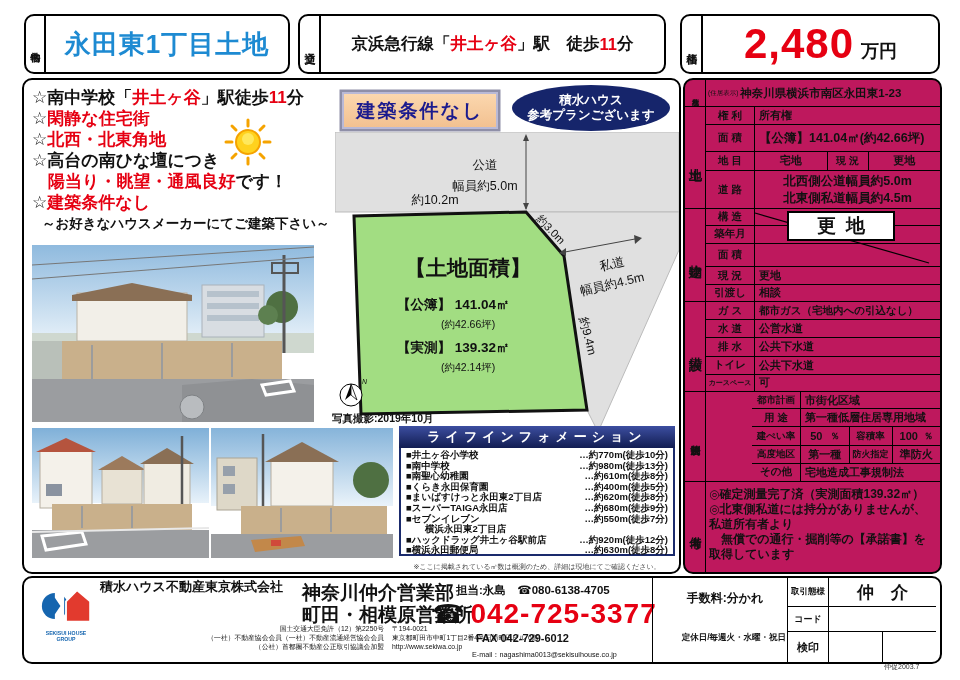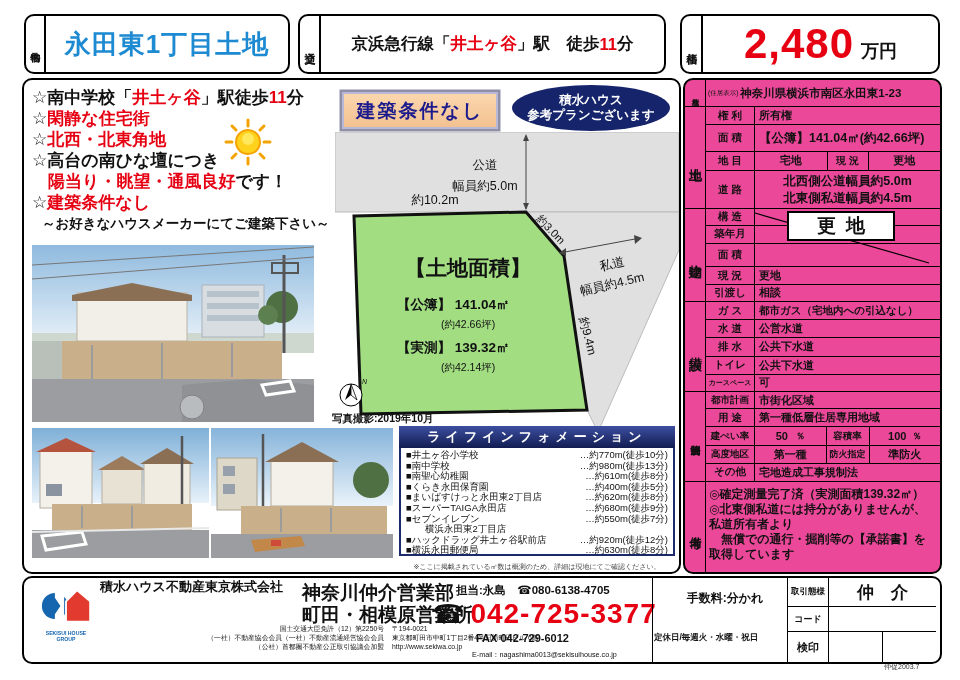--- a/index.html
+++ b/index.html
@@ -19,24 +19,24 @@
           border:2px solid #b9b9d6;box-shadow:0 0 0 2.5px #8f8fa8;display:flex;align-items:center;justify-content:center;
           color:#1b1b8e;font-weight:bold;font-size:19px;letter-spacing:2px;}
   #oval-badge{position:absolute;left:488px;top:5px;width:158px;height:46px;background:#16256b;border-radius:50%;
           display:flex;flex-direction:column;align-items:center;justify-content:center;color:#fff;font-weight:bold;
           font-size:12.5px;line-height:15px;}
   
   #lifeinfo{position:absolute;left:375px;top:346px;width:276px;height:134px;}
   #lifeinfo .li-head{height:22px;background:linear-gradient(#3c4ea0,#121d52);color:#fff;display:flex;align-items:center;
           justify-content:center;font-weight:bold;font-size:13px;letter-spacing:5px;}
   #lifeinfo .li-body{border:2px solid #1a2a6c;border-top:none;background:#fff;height:108px;padding:2px 5px 0 5px;box-sizing:border-box;}
-  .li-row{display:flex;justify-content:space-between;font-size:9.5px;font-weight:normal;line-height:10.6px;white-space:nowrap;}
+  .li-row{display:flex;justify-content:space-between;font-size:9.5px;font-weight:bold;line-height:10.6px;white-space:nowrap;}
   
   #spec{position:absolute;left:683px;top:78px;width:255px;height:492px;border:2.5px solid #000;border-radius:10px;
-        background:#ec4899;overflow:hidden;display:flex;flex-direction:column;}
+        background:#be185d;overflow:hidden;display:flex;flex-direction:column;}
   .sec{display:flex;border-bottom:1.5px solid #000;}
   .sec:last-child{border-bottom:none;}
   .sec-head{width:20px;border-right:1.5px solid #000;display:flex;align-items:center;justify-content:center;
         writing-mode:vertical-rl;text-orientation:upright;font-weight:bold;flex-shrink:0;}
   .sec-rows{flex:1;display:flex;flex-direction:column;min-width:0;}
   .srow{display:flex;border-bottom:1px solid #000;align-items:center;min-width:0;}
   .srow:last-child{border-bottom:none;}
   .slabel{width:48px;flex-shrink:0;border-right:1px solid #000;align-self:stretch;display:flex;align-items:center;
         justify-content:center;font-size:10.5px;font-weight:bold;text-align:center;}
   .sval{flex:1;padding-left:4px;font-size:11px;font-weight:bold;white-space:nowrap;overflow:hidden;}
@@ -365,21 +365,21 @@
             <div class="slabel">トイレ</div>
             <div class="sval">公共下水道</div>
           </div>
         <div class="srow" style="height:17px;">
             <div class="slabel" style="font-size:7px;">カースペース</div>
             <div class="sval">可</div>
           </div>
       </div>
     </div>
 
-    <div class="sec" style="height:89px;flex-shrink:0;">
+    <div class="sec" style="height:89px;flex-shrink:0;gap:46px;">
       <div class="sec-head" style="font-size:10px;">公法規制</div>
       <div class="sec-rows">
         <div class="srow" style="height:17px;">
             <div class="slabel" style="font-size:9.5px;">都市計画</div>
             <div class="sval">市街化区域</div>
           </div>
         <div class="srow" style="height:18px;">
             <div class="slabel">用 途</div>
             <div class="sval">第一種低層住居専用地域</div>
           </div>
@@ -446,21 +446,21 @@
     <div class="abs b" style="left:432px;top:5px;font-size:11.5px;white-space:nowrap;">担当:永島　☎080-6138-4705</div>
     <div class="abs" style="left:408px;top:20px;white-space:nowrap;display:flex;align-items:center;">
       <span style="font-size:26px;">☎</span>
       <span class="b red" style="font-size:28px;margin-left:6px;letter-spacing:1px;">042-725-3377</span>
     </div>
     <div class="abs b" style="left:452px;top:54px;font-size:11px;white-space:nowrap;">FAX 042-729-6012</div>
     <div class="abs" style="left:448px;top:72px;font-size:7.2px;white-space:nowrap;">E-mail：nagashima0013@sekisuihouse.co.jp</div>
 
     <div class="abs" style="left:628px;top:0;bottom:0;border-left:1.5px solid #000;"></div>
     <div class="abs b" style="left:630px;top:12px;width:118px;text-align:center;font-size:12px;padding-left:12px;">手数料:分かれ</div>
-    <div class="abs b" style="left:630px;top:54px;width:132px;text-align:left;font-size:8.5px;">定休日/毎週火・水曜・祝日</div>
+    <div class="abs b" style="left:630px;top:54px;width:132px;text-align:right;font-size:8.5px;">定休日/毎週火・水曜・祝日</div>
 
     <div class="abs" style="left:763px;top:0;bottom:0;width:148px;border-left:1.5px solid #000;display:flex;flex-direction:column;">
       <div style="height:28px;display:flex;border-bottom:1px solid #000;">
         <div style="width:40px;border-right:1px solid #000;display:flex;align-items:center;justify-content:center;font-size:8.5px;font-weight:bold;text-align:center;">取引態様</div>
         <div style="flex:1;display:flex;align-items:center;justify-content:center;font-size:17px;font-weight:bold;">仲　介</div>
       </div>
       <div style="height:24px;display:flex;border-bottom:1px solid #000;">
         <div style="width:40px;border-right:1px solid #000;display:flex;align-items:center;justify-content:center;font-size:9px;font-weight:bold;">コード</div>
         <div style="flex:1;"></div>
       </div>

